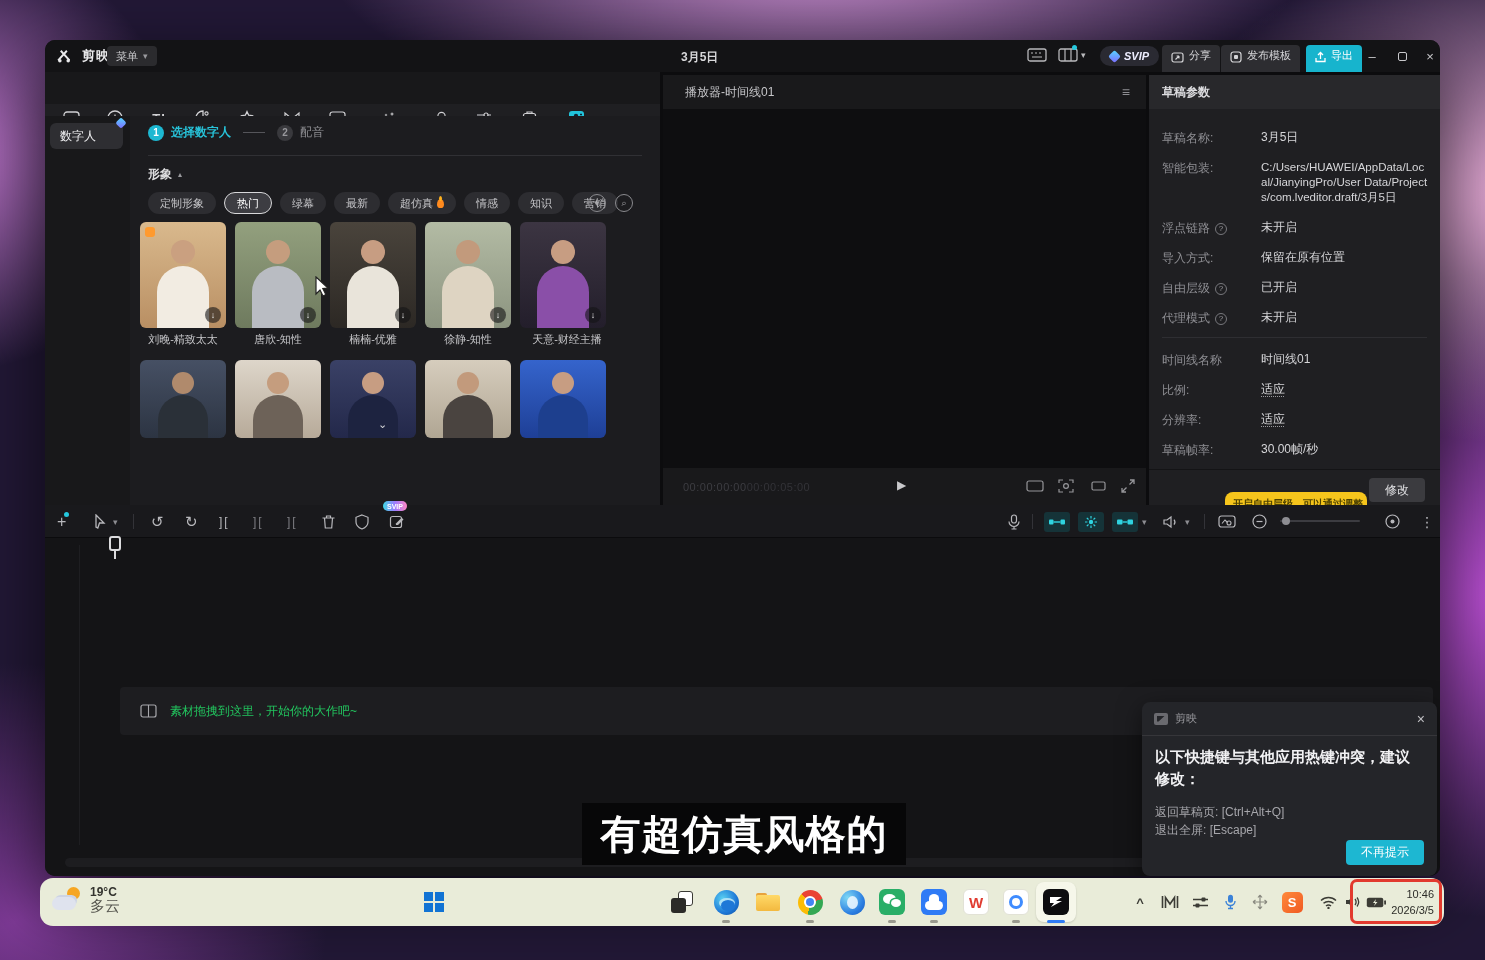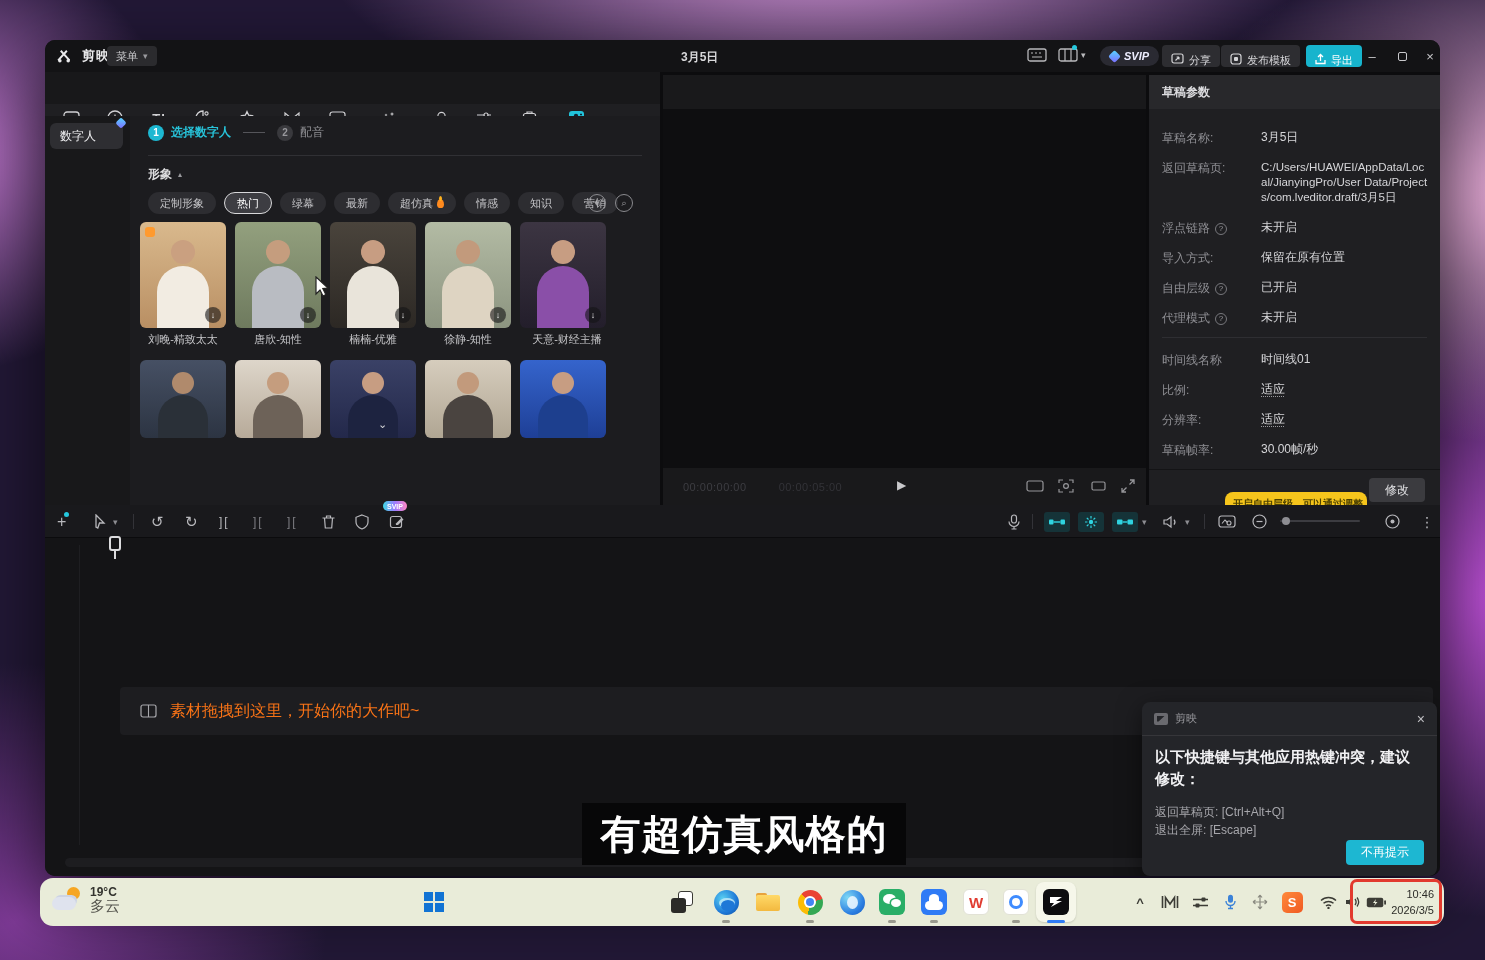--- a/index.html
+++ b/index.html
@@ -21,21 +21,21 @@
   
   .win{position:absolute;left:45px;top:40px;width:1395px;height:836px;background:#141416;border-radius:10px;overflow:hidden;box-shadow:0 24px 70px rgba(0,0,0,.65)}
   .titlebar{position:absolute;left:0;top:0;width:100%;height:32px;background:#131315}
   .logo-mark{width:18px;height:14px}
   .app-name{font-size:13px;font-weight:bold;color:#e8e8ea;letter-spacing:1px}
   .menu-btn{height:20px;padding:0 9px;background:#2b2b2e;border-radius:4px;font-size:11px;color:#c9c9cc;display:flex;align-items:center;gap:5px}
   .doc-title{font-size:12px;font-weight:bold;color:#d8d8da}
   .tb-ic{color:#b9b9bc;display:flex;align-items:center}
   .svip-pill{height:20px;padding:0 10px;border-radius:11px;background:#2a2a32;display:flex;align-items:center;gap:5px;font-size:11px;font-weight:bold;font-style:italic;color:#eef}
   .gem{width:9px;height:9px;transform:rotate(45deg);border-radius:2px;background:linear-gradient(135deg,#55d6ff,#7e6bff)}
-  .tb-btn{height:22px;padding:8px 9px;background:#2d2d31;border-radius:4px;display:flex;align-items:flex-start;gap:5px;font-size:11px;color:#d5d5d8}
+  .tb-btn{height:22px;padding:18px 9px;background:#2d2d31;border-radius:4px;display:flex;align-items:flex-end;gap:5px;font-size:11px;color:#d5d5d8}
   .export-btn{background:#17b4cd;color:#fff;font-weight:normal}
   .winctl{font-size:13px;color:#c8c8cb;display:flex;align-items:center;justify-content:center;width:22px;height:22px}
   .restore-box{width:9px;height:9px;border:1px solid #c8c8cb;border-radius:2px}
   
   .ribbon{position:absolute;left:0;top:32px;width:615px;height:44px;background:#1f1f22;display:flex;align-items:center;padding-left:4px}
   .rb-item{display:flex;flex-direction:column;align-items:center;justify-content:center;gap:2px;height:42px}
   .rb-item .lbl{font-size:10px;color:#c2c2c5;white-space:nowrap}
   .rb-item.sel .lbl{color:#2fc8dd}
   .rb-ic{height:17px;display:flex;align-items:center;justify-content:center;color:#d0d0d3}
   
@@ -94,21 +94,21 @@
   
   .tl{position:absolute;left:0;top:465px;width:1395px;height:371px;background:#141416}
   .tl-bar{position:absolute;left:0;top:0;width:100%;height:33px;background:#19191c;border-bottom:1px solid #0b0b0d}
   .tl-ic{position:absolute;top:0;height:33px;display:flex;align-items:center;color:#b8b8bc;font-size:14px}
   .tl-div{position:absolute;top:9px;width:1px;height:15px;background:#333338}
   .cy-tile{width:26px;height:20px;background:#153338;border-radius:3px;display:flex;align-items:center;justify-content:center}
   .svip-mini{position:absolute;left:338px;top:-4px;height:10px;padding:0 4px;border-radius:5px;background:linear-gradient(90deg,#3fd9e6,#9e7bff,#ff86c4);font-size:7px;font-weight:bold;color:#fff;display:flex;align-items:center}
   .playhead{position:absolute;left:64px;top:31px;width:12px;height:15px;border:2px solid #dcdcde;border-radius:3px}
   .playhead:after{content:"";position:absolute;left:3px;top:13px;width:2px;height:8px;background:#dcdcde}
   .empty-band{position:absolute;left:75px;top:182px;width:1313px;height:48px;background:#1d1d20;border-radius:4px;display:flex;align-items:center;padding-left:20px;gap:13px}
-  .empty-band .txt{font-size:16px;color:#f97316}
+  .empty-band .txt{font-size:12px;color:#22c55e}
   .tl-scroll{position:absolute;left:20px;top:353px;width:1355px;height:9px;background:#1d1d20;border-radius:5px}
   
   .sub{position:absolute;left:582px;top:803px;width:324px;height:62px;background:#070708;display:flex;align-items:center;justify-content:center;font-size:40px;font-weight:bold;color:#fff;letter-spacing:1px;z-index:30}
   
   .notif{position:absolute;left:1097px;top:662px;width:295px;height:174px;background:#242529;border-radius:8px;box-shadow:0 6px 24px rgba(0,0,0,.5);z-index:25}
   .n-head{position:absolute;left:0;top:0;width:100%;height:34px;display:flex;align-items:center;padding:0 12px;gap:7px;border-bottom:1px solid #36363a}
   .n-logo{width:14px;height:12px;background:#6a6a6f;border-radius:2px;position:relative}
   .n-logo:after{content:"";position:absolute;left:3px;top:3px;width:8px;height:6px;background:#242529;clip-path:polygon(0 0,100% 0,20% 100%,100% 100%,0 100%)}
   .n-app{font-size:11px;color:#98989d}
   .n-x{margin-left:auto;color:#c0c0c4;font-size:14px}
@@ -427,24 +427,28 @@
         <div class="card r2c5" style="left:390px;top:244px;height:78px">
             <span class="ph" style="left:32px;top:12px;width:22px;height:22px;background:#c79d82"></span>
             <span class="pb" style="top:35px;width:50px;height:43px;background:#1d3f8e"></span>
           </div>
         <span class="abs" style="left:248px;top:302px;color:#d5d5d8;font-size:11px">⌄</span>
       </div>
 
     </div>
 
     <div class="player">
+      <div class="p-head">
+        <span>播放器-时间线01</span>
+        <span style="color:#8d8d92;font-size:14px">≡</span>
+      </div>
       <div class="p-video"></div>
       <div class="p-ctrl">
         <span class="p-time" style="margin-left:20px">00:00:00:00</span>
-        <span class="p-time" style="margin-left:32px;color:#333338">00:00:05:00</span>
+        <span class="p-time" style="margin-left:0;color:#333338">00:00:05:00</span>
         <span class="abs" style="left:234px;top:10px;color:#c9c9cc;font-size:12px">▶</span>
         <span class="abs p-ic" style="left:363px;top:12px">
             <svg width="18" height="12" viewBox="0 0 18 12">
               <rect x="1" y="1" width="16" height="10" rx="2" stroke="#96969a" fill="none" stroke-width="1.2"></rect>
             </svg>
           </span>
         <span class="abs p-ic" style="left:395px;top:11px">
             <svg width="16" height="14" viewBox="0 0 16 14">
               <path d="M1 4V1h4M11 1h4v3M15 10v3h-4M5 13H1v-3" stroke="#96969a" fill="none" stroke-width="1.2"></path>
               <circle cx="8" cy="7" r="2.4" stroke="#96969a" fill="none" stroke-width="1.2"></circle>
@@ -463,21 +467,21 @@
       </div>
     </div>
 
     <div class="rpanel">
       <div class="r-head">
           <span>草稿参数</span>
         </div>
 
       <span class="prow-l" style="top:55px">草稿名称:</span>
       <span class="prow-v" style="top:55px">3月5日</span>
-      <span class="prow-l" style="top:85px">返回草稿页:</span>
+      <span class="prow-l" style="top:85px">智能包装:</span>
       <span class="prow-v" style="top:85px;font-size:11.5px">C:/Users/HUAWEI/AppData/Local/JianyingPro/User Data/Projects/com.lveditor.draft/3月5日</span>
       <span class="prow-l" style="top:145px">
           <span>浮点链路</span>
           <span class="info-i">?</span>
         </span>
       <span class="prow-v" style="top:145px">未开启</span>
       <span class="prow-l" style="top:175px">导入方式:</span>
       <span class="prow-v" style="top:175px">保留在原有位置</span>
       <span class="prow-l" style="top:205px">
           <span>自由层级</span>

